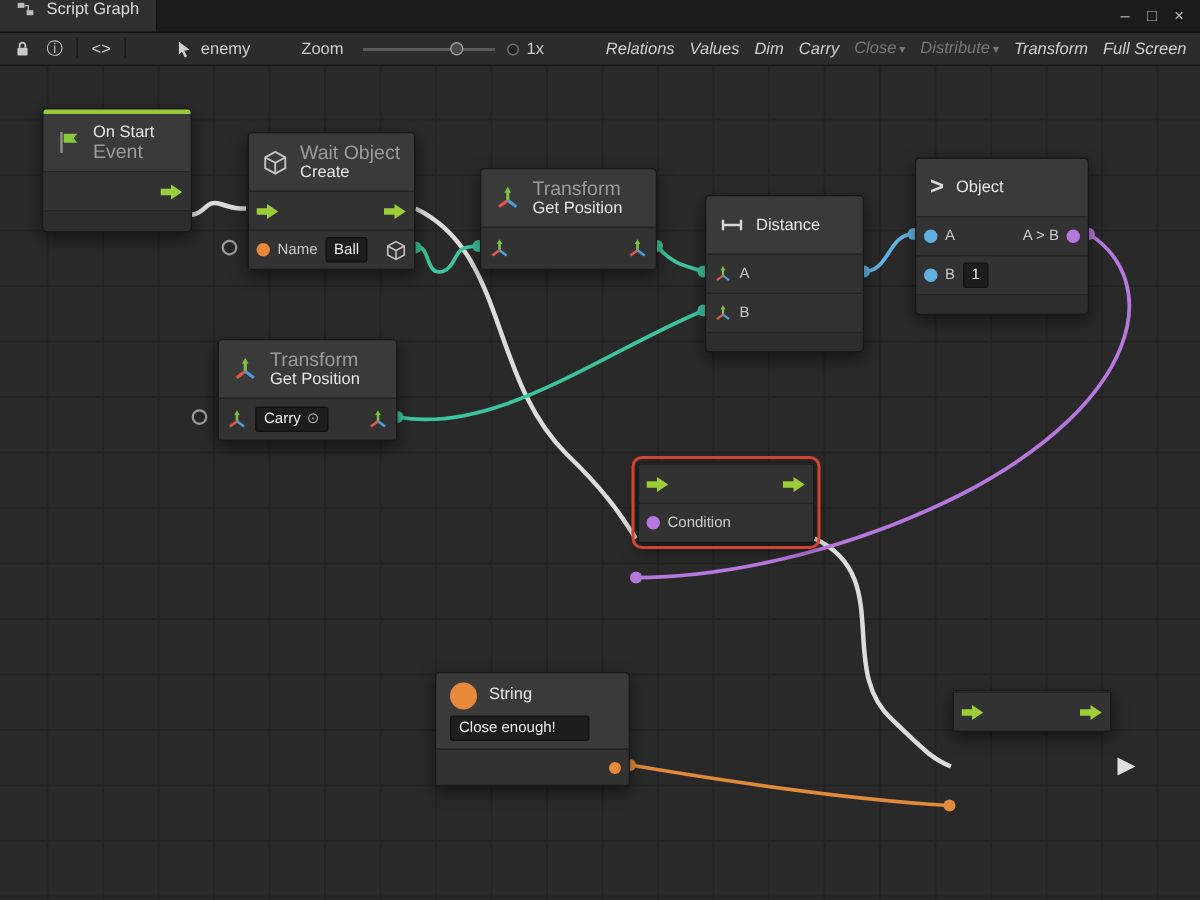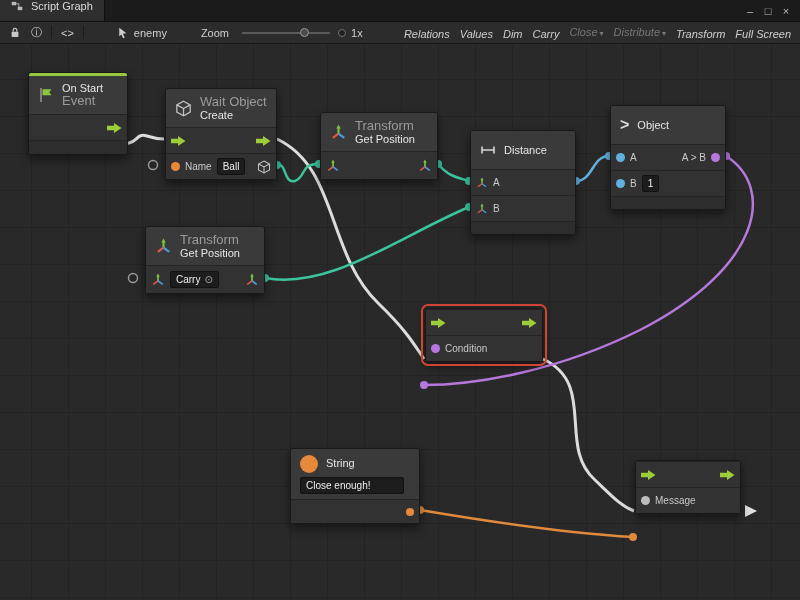--- a/index.html
+++ b/index.html
@@ -368,35 +368,31 @@
     <span class="p-label">Condition</span>
   </div>
 </div>
 
 <div class="node" id="node-string">
   <div class="n-header col">
     <div class="hrow">
       <span class="orange-circle"></span>
       <span class="ttl">String</span>
     </div>
-    <span class="field" style="width:104px">Close enough!</span>
+    <span class="field" style="width:93px">Close enough!</span>
   </div>
   <div class="n-row short">
     <span class="spacer"></span>
     <span class="dot dot-orange" style="width:8px;height:8px"></span>
   </div>
 </div>
 
 <div class="node" id="node-log">
   <div class="n-row">
     <svg class="flow" width="15" height="12">
         <use href="#sym-flow"></use>
       </svg>
     <span class="spacer"></span>
     <svg class="flow" width="15" height="12">
         <use href="#sym-flow"></use>
       </svg>
   </div>
-  <div class="n-row">
-    <span class="dot dot-gray"></span>
-    <span class="p-label">Message</span>
-  </div>
 </div>
 
 </body></html>

